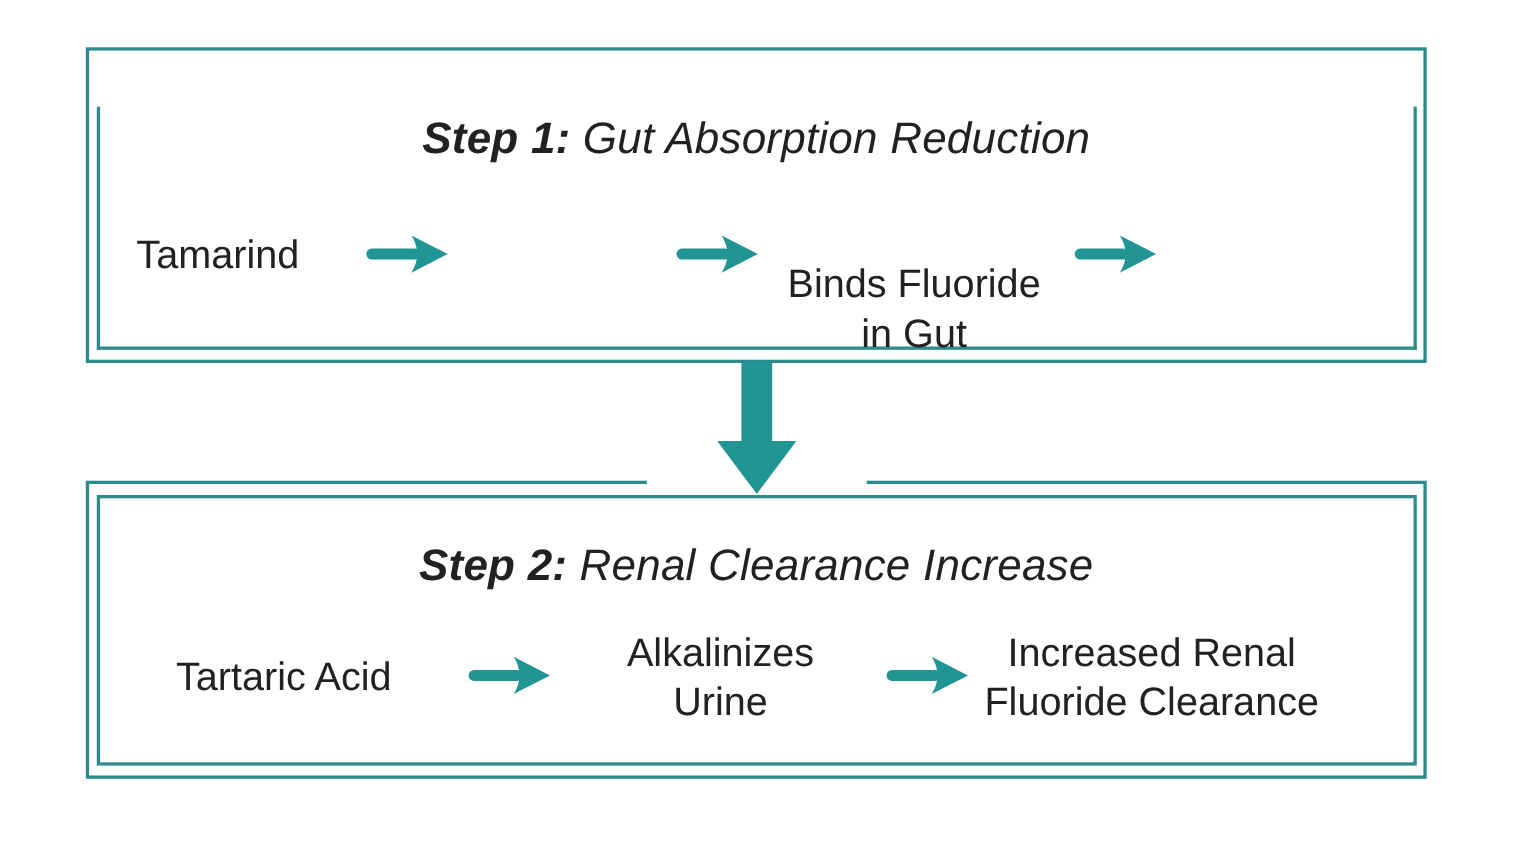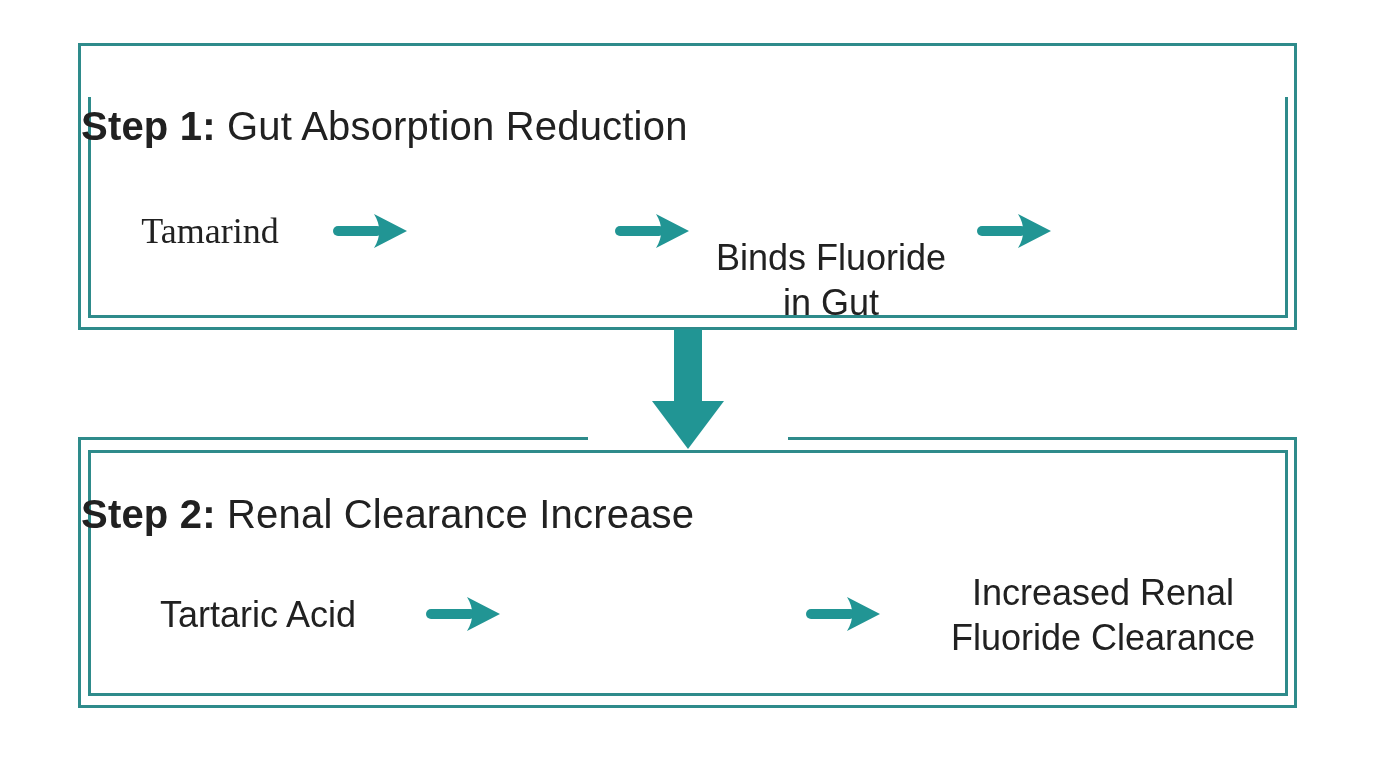--- a/index.html
+++ b/index.html
@@ -37,23 +37,25 @@
     top:-4px;
     left:507px;
     width:200px;
     height:6px;
     background:var(--bg);
   }
   .box-title{
     position:absolute;
     left:0;right:0;
     top:58px;
+    text-align:center;
     font-size:40px;
     letter-spacing:0.2px;
     white-space:nowrap;
+    font-style:italic;
   }
   .step-2 .box-title{top:52px;}
   .box-title .bold{font-weight:700;margin-right:0.28em;}
   .node{
     position:absolute;
     height:94px;
     display:flex;
     align-items:center;
     justify-content:center;
     text-align:center;
@@ -81,21 +83,21 @@
 </head>
 <body>
 
 <section class="step-box step-1">
   <div class="inner-frame"></div>
 
   <div class="box-title">
     <span class="bold">Step 1:</span><span>Gut Absorption Reduction</span>
   </div>
 
-  <div class="node" style="left:34px;width:190px;font-family:Liberation Serif, serif;">Tamarind</div>
+  <div class="node" style="left:22px;width:190px;">Tamarind</div>
 
   <svg class="flow-arrow" style="left:249px;" viewBox="0 0 80 40">
     <line x1="8" y1="20" x2="47" y2="20" style="stroke:var(--teal-arrow)" stroke-width="10" stroke-linecap="round"></line>
     <path d="M44 3 L77 20 L44 37 C51 26 51 14 44 3 Z" style="fill:var(--teal-arrow)"></path>
   </svg>
 
 
   <svg class="flow-arrow" style="left:531px;" viewBox="0 0 80 40">
     <line x1="8" y1="20" x2="47" y2="20" style="stroke:var(--teal-arrow)" stroke-width="10" stroke-linecap="round"></line>
     <path d="M44 3 L77 20 L44 37 C51 26 51 14 44 3 Z" style="fill:var(--teal-arrow)"></path>
@@ -123,21 +125,23 @@
     <span class="bold">Step 2:</span><span>Renal Clearance Increase</span>
   </div>
 
   <div class="node" style="left:47px;width:260px;">Tartaric Acid</div>
 
   <svg class="flow-arrow" style="left:342px;" viewBox="0 0 80 40">
     <line x1="8" y1="20" x2="47" y2="20" style="stroke:var(--teal-arrow)" stroke-width="10" stroke-linecap="round"></line>
     <path d="M44 3 L77 20 L44 37 C51 26 51 14 44 3 Z" style="fill:var(--teal-arrow)"></path>
   </svg>
 
+  <div class="node" style="left:454px;width:240px;">Alkalinizes
+Urine</div>
 
   <svg class="flow-arrow" style="left:722px;" viewBox="0 0 80 40">
     <line x1="8" y1="20" x2="47" y2="20" style="stroke:var(--teal-arrow)" stroke-width="10" stroke-linecap="round"></line>
     <path d="M44 3 L77 20 L44 37 C51 26 51 14 44 3 Z" style="fill:var(--teal-arrow)"></path>
   </svg>
 
-  <div class="node" style="left:832px;width:380px;">Increased Renal
+  <div class="node" style="left:776px;width:380px;">Increased Renal
 Fluoride Clearance</div>
 </section>
 
 </body></html>

